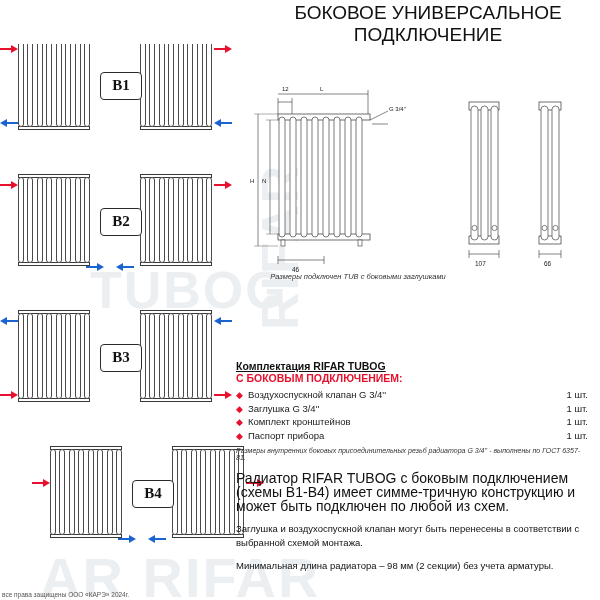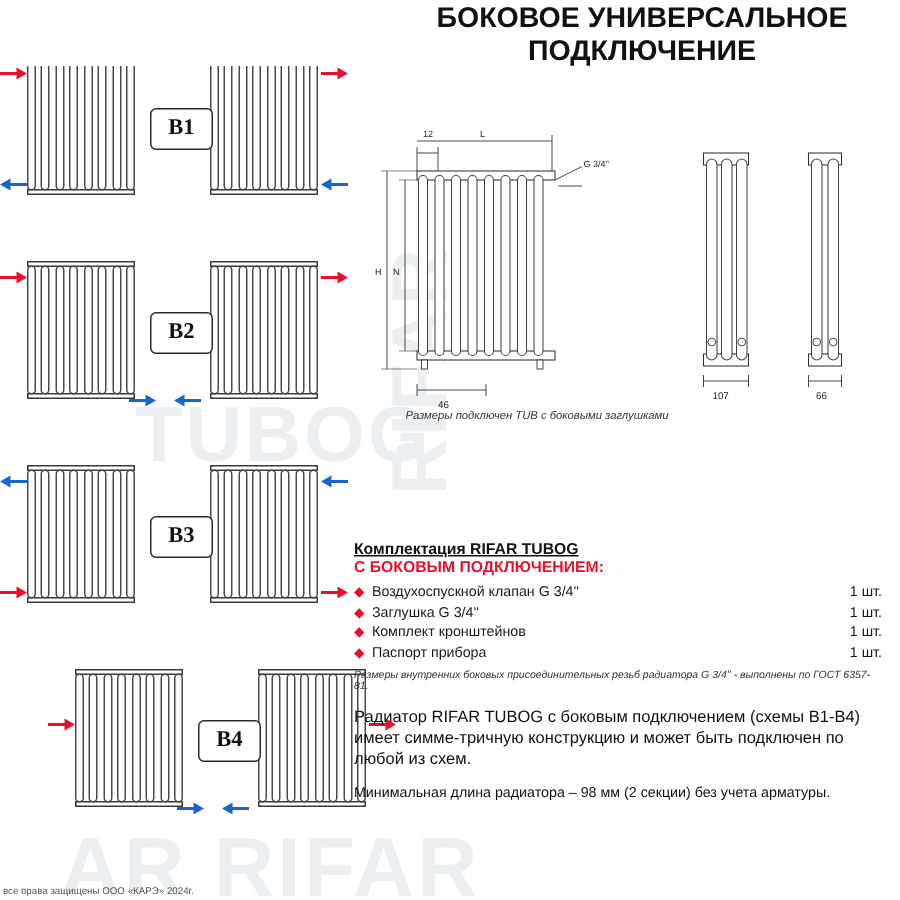--- a/index.html
+++ b/index.html
@@ -29,21 +29,21 @@
   .header{
     position:absolute;top:0;left:0;width:600px;height:46px;
     z-index:3;
   }
   .header-bar{
     position:absolute;left:0;top:0;width:253px;height:44px;background:#ffffff;
   }
   .header-title{
     position:absolute;left:258px;top:2px;width:340px;
     text-align:center;
-    font-size:19px;font-weight:bold;line-height:22px;
+    font-size:19px;font-weight:normal;line-height:22px;
     color:#111;
   }
 
   
   .schemes{position:absolute;left:0;top:30px;width:250px;height:540px;z-index:2;}
   .scheme{position:absolute;left:0;width:250px;height:120px;}
   .rad{position:absolute;top:8px;}
   .rad.left{left:18px;}
   .rad.right{left:140px;}
 
@@ -88,21 +88,21 @@
 
   
   .txt{position:absolute;left:236px;top:360px;width:352px;z-index:2;}
   .t-head1{font-size:10.5px;font-weight:bold;color:#111;text-decoration:underline;}
   .t-head2{font-size:10.5px;font-weight:bold;color:#e8112d;margin-bottom:5px;}
   .kit-row{display:flex;align-items:baseline;font-size:9.5px;margin:2.5px 0;}
   .kit-bullet{color:#e8112d;font-size:9px;margin-right:5px;line-height:1;}
   .kit-name{flex:1 1 auto;}
   .kit-qty{flex:0 0 auto;font-size:9.5px;}
   .note{font-size:7px;font-style:italic;color:#333;margin-top:6px;}
-  .para{font-size:11px;line-height:14px;margin-top:10px;color:#111;}
+  .para{font-size:14px;line-height:14px;margin-top:10px;color:#111;}
   .para2{font-size:9.5px;line-height:14px;margin-top:9px;color:#111;}
   .para3{font-size:9.5px;line-height:14px;margin-top:9px;color:#111;}
 
   .footer{
     position:absolute;left:0;bottom:2px;width:600px;
     font-size:6.5px;color:#555;padding-left:2px;z-index:3;
   }
   svg{display:block;}
   text{font-family:"Liberation Sans", sans-serif;}
 </style>
@@ -438,16 +438,17 @@
   </div>
   <div class="kit-row">
     <span class="kit-bullet">◆</span>
     <span class="kit-name">Паспорт прибора</span>
     <span class="kit-qty">1 шт.</span>
   </div>
 
   <div class="note">Размеры внутренних боковых присоединительных резьб радиатора G 3/4'' - выполнены по ГОСТ 6357-81.</div>
 
   <div class="para">Радиатор RIFAR TUBOG с боковым подключением (схемы B1-B4) имеет симме-тричную конструкцию и может быть подключен по любой из схем.</div>
+  <div class="para2">Заглушка и воздухоспускной клапан могут быть перенесены в соответствии с выбранной схемой монтажа.</div>
   <div class="para3">Минимальная длина радиатора – 98 мм (2 секции) без учета арматуры.</div>
 </div>
 
 <div class="footer">все права защищены ООО «КАРЭ» 2024г.</div>
 
 </body></html>

